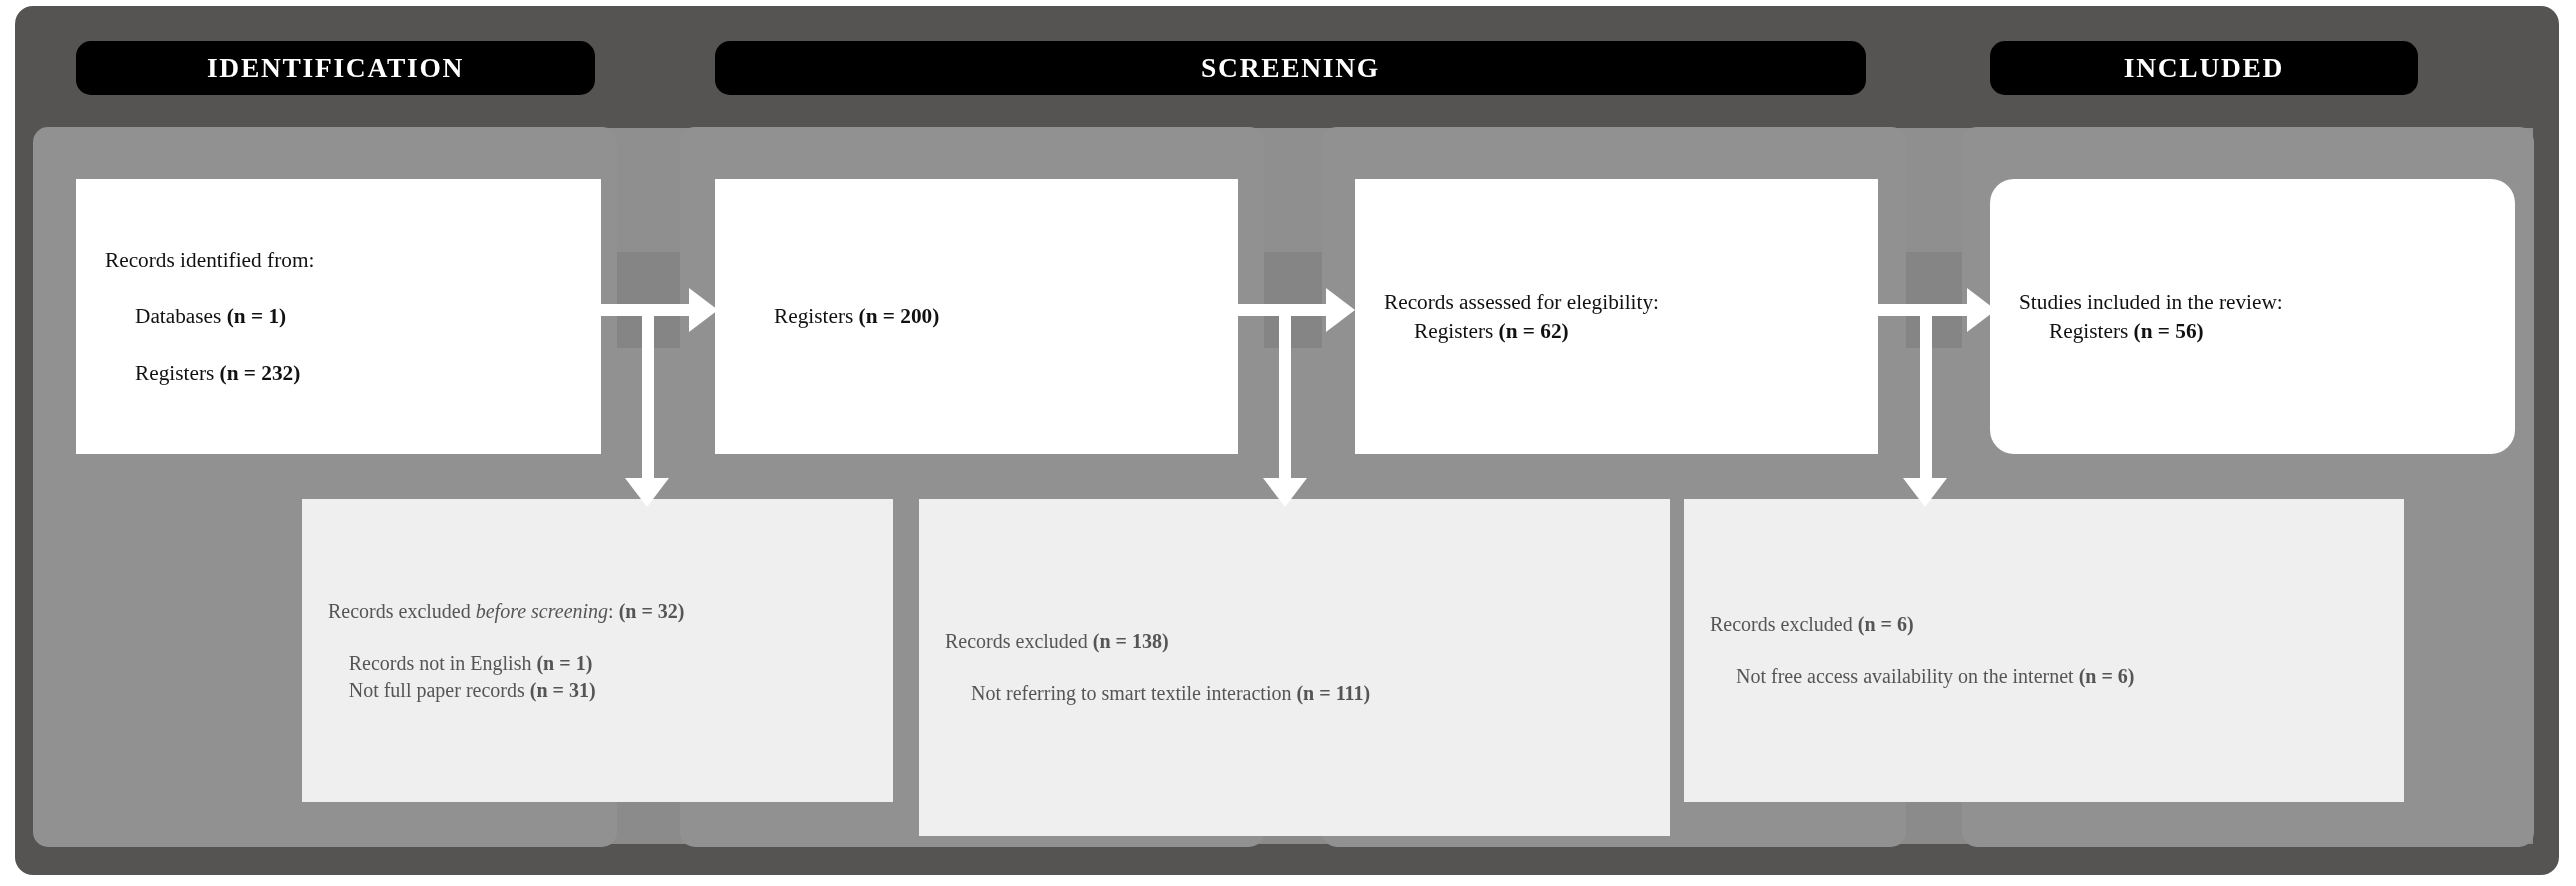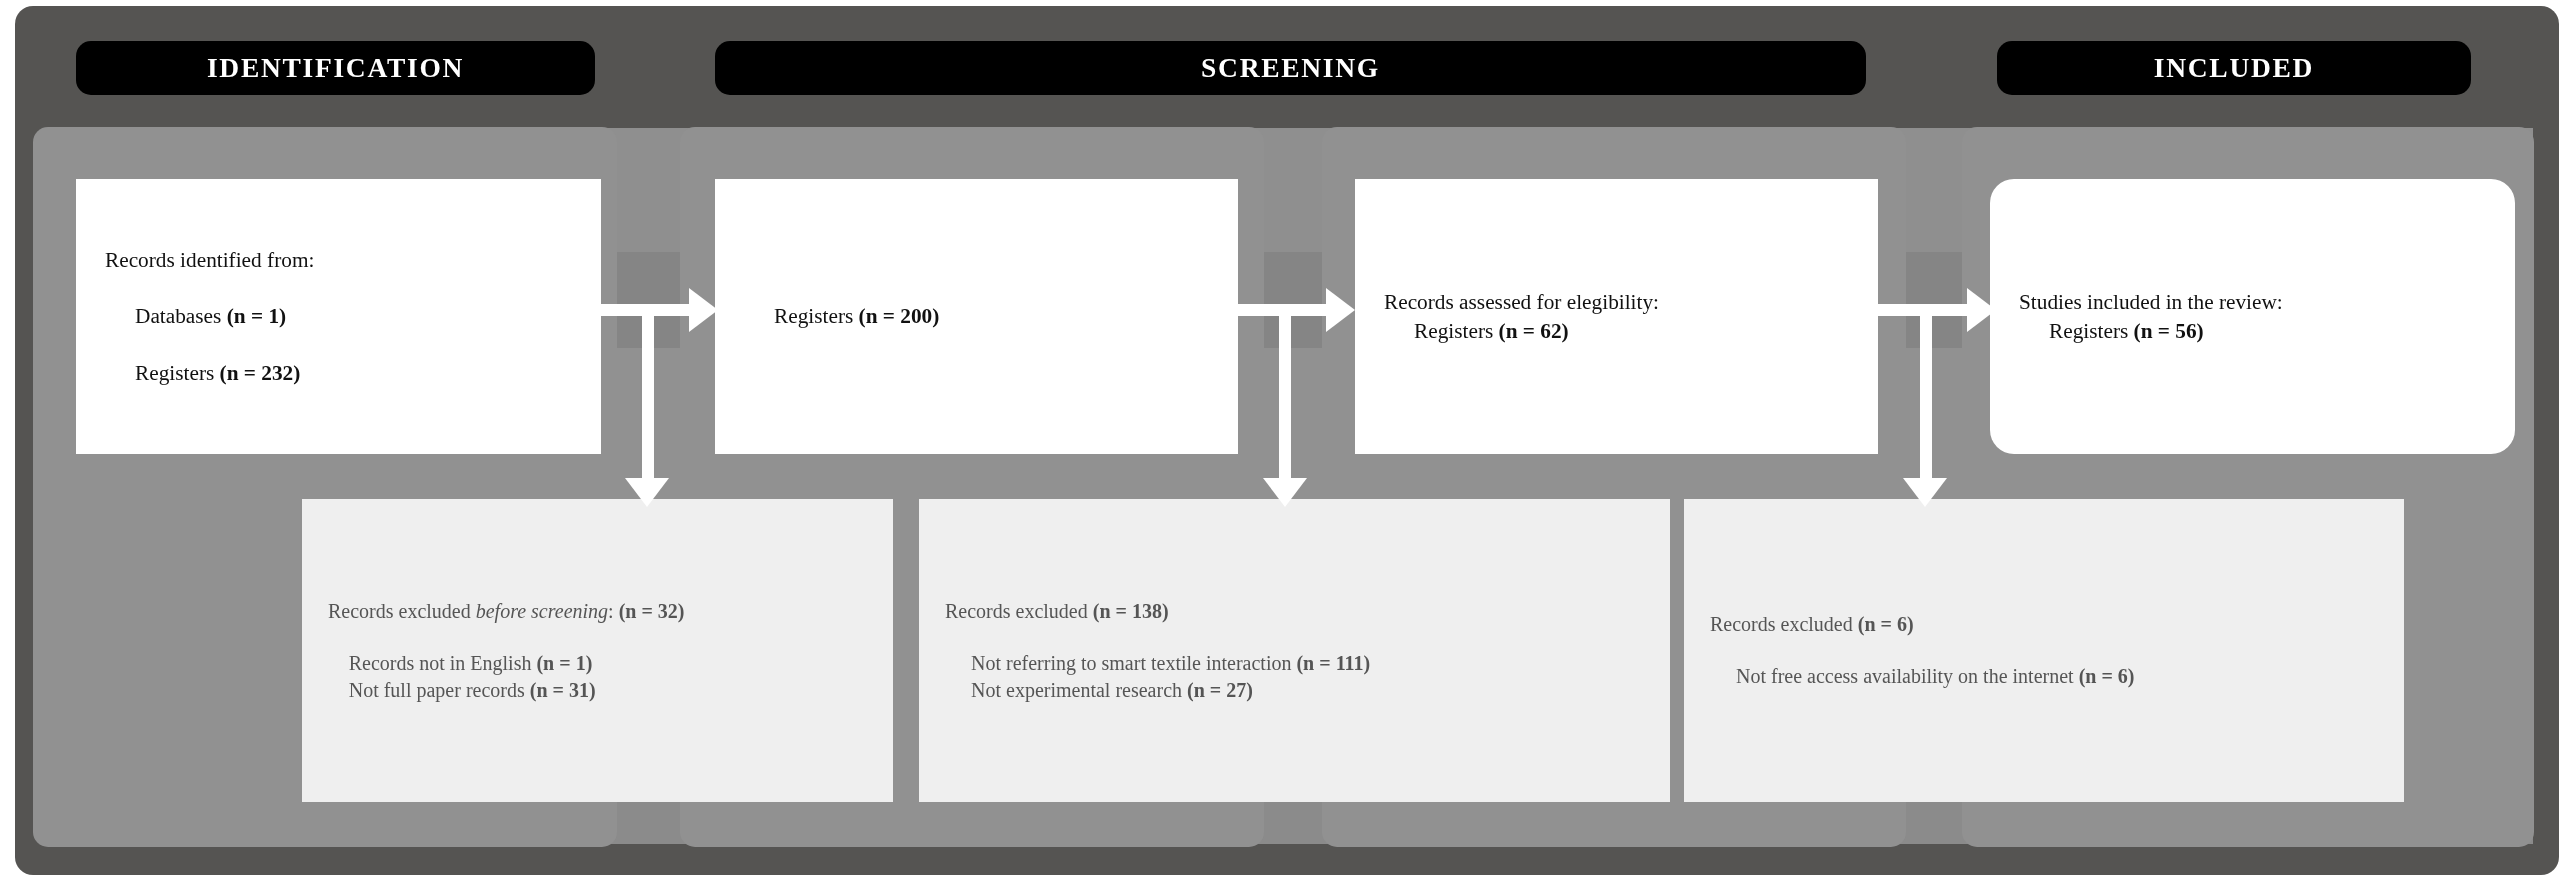--- a/index.html
+++ b/index.html
@@ -59,21 +59,21 @@
   .header-pill .label{
     color:#ffffff;
     font-size:27.5px;
     font-weight:700;
     letter-spacing:1.7px;
     font-family:"Liberation Serif","DejaVu Serif",serif;
     white-space:nowrap;
   }
   .header-pill.h1{left:76px;  width:519px;}
   .header-pill.h2{left:715px; width:1151px;}
-  .header-pill.h3{left:1990px; width:474px;margin-left:7px;}
+  .header-pill.h3{left:1990px; width:428px;}
 
   
   .wbox{
     position:absolute;
     top:179px;
     height:275px;
     background:#ffffff;
     z-index:4;
     display:flex;
     flex-direction:column;
@@ -99,21 +99,21 @@
   .xbox{
     position:absolute;
     background:#efefef;
     z-index:4;
     box-sizing:border-box;
     display:flex;
     flex-direction:column;
     justify-content:center;
   }
   .xbox.x1{left:302px;  top:499px; width:591px; height:303px; padding:0 26px;}
-  .xbox.x2{left:919px; top:499px; width:751px;height:303px; padding:16px 26px;}
+  .xbox.x2{left:919px; top:499px; width:751px;height:337px; padding:16px 26px;}
   .xbox.x3{left:1684px; top:499px; width:720px;height:303px; padding:0 26px;}
 
   .xbox .head{
     color:#555555;
     font-size:20px;
     line-height:1.3;
     white-space:nowrap;
     margin-bottom:26px;
   }
   .xbox .head i{font-style:italic;}
@@ -209,21 +209,20 @@
 
   <div class="xbox x1">
     <div class="head"><span>Records excluded </span><i>before screening</i><span>: </span><b>(n = 32)</b></div>
     <div class="sub"><span>Records not in English </span><b>(n = 1)</b></div>
     <div class="sub"><span>Not full paper records </span><b>(n = 31)</b></div>
   </div>
 
   <div class="xbox x2">
     <div class="head"><span>Records excluded </span><b>(n = 138)</b></div>
     <div class="sub"><span>Not referring to smart textile interaction </span><b>(n = 111)</b></div>
-    <div class="sub"><span>Not experimental research </span><b>(n = 27)</b></div>
   </div>
 
   <div class="xbox x3">
     <div class="head"><span>Records excluded </span><b>(n = 6)</b></div>
     <div class="sub"><span>Not free access availability on the internet </span><b>(n = 6)</b></div>
   </div>
 
   <div class="arrow-group">
     <div class="h-shaft" style="left:600px;top:304px;width:91px;"></div>
     <div class="h-head" style="left:689px;top:288px;"></div>

